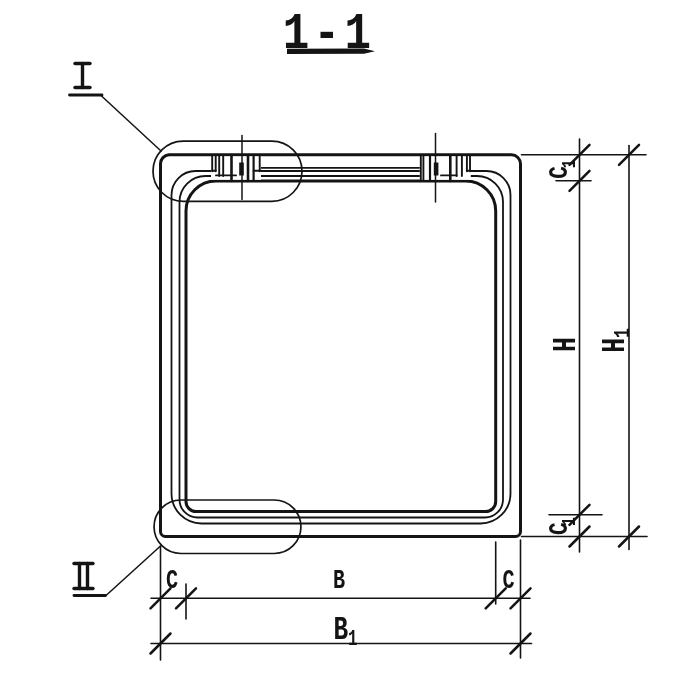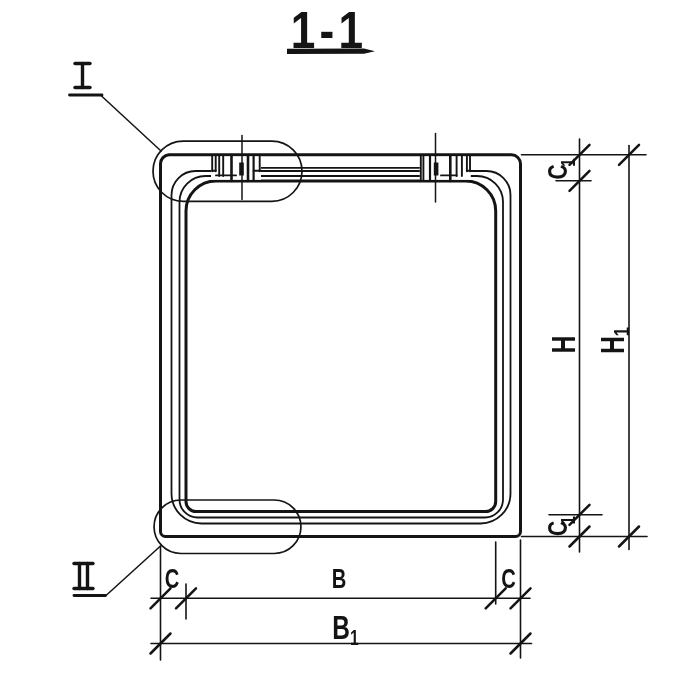--- a/index.html
+++ b/index.html
@@ -1,17 +1,17 @@
 <!DOCTYPE html>
 <html><head>
 <meta charset="utf-8">
 <style>
   html,body{margin:0;padding:0;background:#fff;}
   .page{width:700px;height:700px;position:relative;background:#ffffff;
-        font-family:Liberation Sans, sans-serif;}
+        font-family:Liberation Mono, monospace;}
   svg{position:absolute;left:0;top:0;}
 </style>
 </head>
 <body>
 <div class="page">
 <svg width="700" height="700" viewBox="0 0 700 700">
   <g stroke="#141414" fill="none" stroke-linecap="round">
 
     <g stroke="none" fill="#141414">
       <text x="329" y="48" font-size="52" font-weight="bold" letter-spacing="5" text-anchor="middle" transform="translate(329,0) scale(0.85,1) translate(-329,0)">1-1</text>

